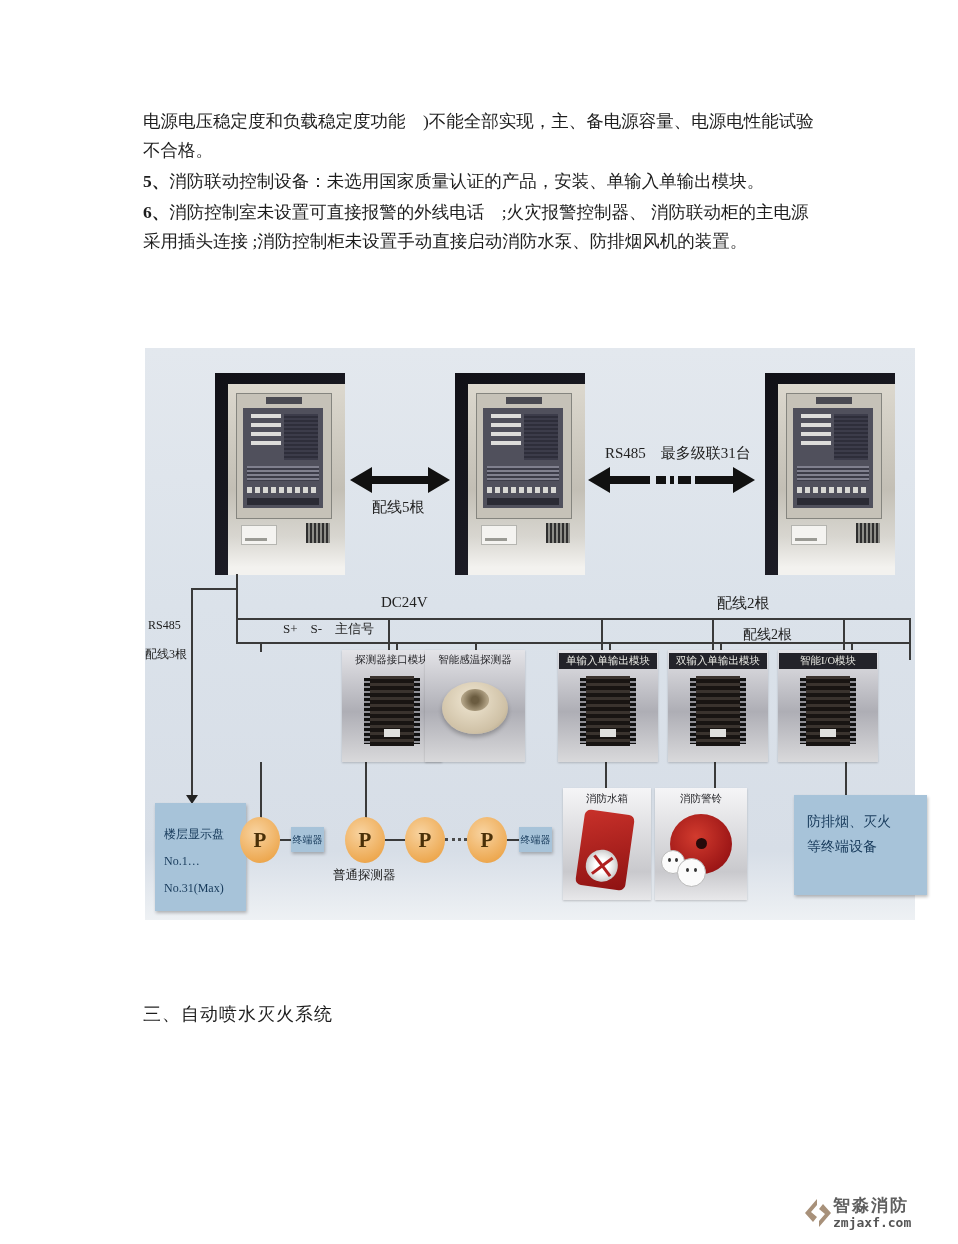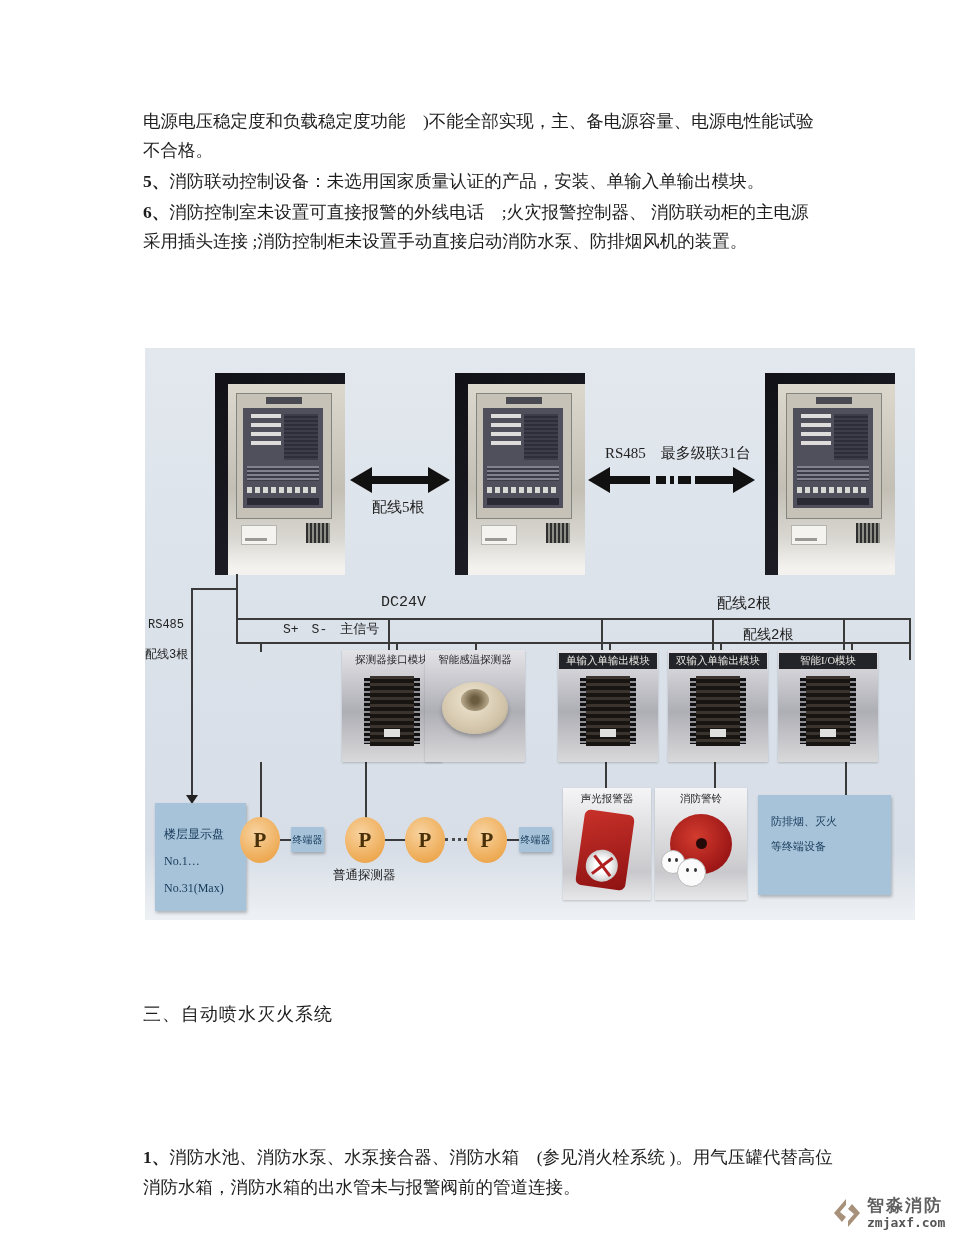--- a/index.html
+++ b/index.html
@@ -11,21 +11,21 @@
   .pnum{font-weight:bold;}
   .section-heading{position:absolute;left:143px;top:1002px;font-size:18px;letter-spacing:1px;}
   .bottomblock{position:absolute;left:143px;top:1142px;width:690px;font-size:17.5px;line-height:30px;}
   
   .diagram{position:absolute;left:145px;top:348px;width:770px;height:572px;
            background:linear-gradient(180deg,#e3e8ee 0%,#dbe2ea 45%,#d7dee7 88%,#eef1f4 100%);}
   .wire{position:absolute;background:#3a3a3a;}
   .wire.h{height:2px;}
   .wire.v{width:2px;}
   .arrdown{position:absolute;width:0;height:0;border-left:6px solid transparent;border-right:6px solid transparent;border-top:9px solid #222;}
-  .dlabel-sm{position:absolute;font-size:13px;color:#222;white-space:nowrap;font-family:Liberation Mono, monospace;}
+  .dlabel-sm{position:absolute;font-size:13px;color:#222;white-space:nowrap;}
   
   .panel{position:absolute;width:130px;height:202px;}
   .frame{position:absolute;inset:0;background:linear-gradient(135deg,#101016,#23232d);}
   .pbody{position:absolute;left:13px;top:11px;right:0;bottom:0;
          background:linear-gradient(180deg,#dcd8ce,#c3bfb5 55%,#d8d6d0 80%,#f3f2ef 96%);}
   .bezel{position:absolute;left:8px;top:9px;width:94px;height:124px;border:1px solid #85857f;background:#c6c2b8;}
   .ptag{position:absolute;left:29px;top:3px;width:36px;height:7px;background:#4a4a52;}
   .disp{position:absolute;left:6px;top:14px;width:80px;height:100px;background:#50505c;}
   .keys{position:absolute;left:5px;top:6px;width:30px;height:36px;
         background:repeating-linear-gradient(180deg,#dedddb 0 4px,#50505c 4px 9px);
@@ -62,41 +62,41 @@
   .detector{position:absolute;left:50%;top:32px;transform:translateX(-50%);width:66px;height:52px;border-radius:50%;
             background:radial-gradient(ellipse at 45% 35%,#f0e7d3,#cfc1a6 68%,#a59676);box-shadow:0 3px 4px rgba(0,0,0,.25);}
   .vent{position:absolute;left:15px;top:19px;width:36px;height:12px;border-radius:50%;
         background:radial-gradient(#241c12,#453723);}
   .vent.grid{left:19px;top:7px;width:28px;height:22px;
         background:radial-gradient(circle,#6b5c40 20%,#b0a184 70%);}
   
   .bluebox{position:absolute;background:#a7c3d9;color:#16395a;box-shadow:1px 2px 3px rgba(0,0,0,.25);}
   .floorbox{left:10px;top:455px;width:82px;height:90px;font-size:12px;line-height:27px;padding:18px 0 0 9px;}
   .termbox{width:33px;height:25px;font-size:10px;display:flex;align-items:center;justify-content:center;top:479px;text-align:center;}
-  .endbox{left:613px;top:447px;width:120px;height:86px;font-size:11px;line-height:25px;padding:14px 0 0 13px;}
+  .endbox{left:649px;top:447px;width:120px;height:86px;font-size:14px;line-height:25px;padding:14px 0 0 13px;}
   .pnode{position:absolute;top:469px;width:40px;height:46px;border-radius:50%;
          background:radial-gradient(circle at 40% 35%,#f8d3a0,#eda850 75%,#dd9438);
          display:flex;align-items:center;justify-content:center;font-weight:bold;font-size:21px;color:#4a3008;}
   .dots{position:absolute;border-top:3px dotted #4a4a4a;width:22px;}
   .photo{position:absolute;width:88px;height:112px;background:linear-gradient(180deg,#f5f5f7 0%,#cicfd3 75%,#e8e8ea 100%);
          background:linear-gradient(180deg,#f5f5f7 0%,#c9c9cd 75%,#e8e8ea 100%);box-shadow:0 1px 2px rgba(0,0,0,.2);}
   .photolabel{position:absolute;top:4px;left:0;right:0;text-align:center;font-size:10.5px;color:#26262a;white-space:nowrap;}
   .sounder{position:absolute;left:17px;top:24px;width:50px;height:76px;border-radius:6px;transform:rotate(8deg);
            background:linear-gradient(160deg,#c8312a,#8e1212);}
   .strobe{position:absolute;left:8px;top:38px;width:32px;height:32px;border-radius:50%;
           background:radial-gradient(circle,#ffffff 30%,#e2e2e2 55%,#9b9b9b);}
   .strobe:before,.strobe:after{content:"";position:absolute;left:15px;top:3px;width:3px;height:26px;background:#b02020;}
   .strobe:before{transform:rotate(45deg);} .strobe:after{transform:rotate(-45deg);}
   .bell{position:absolute;left:15px;top:26px;width:62px;height:60px;border-radius:50%;
         background:radial-gradient(circle at 42% 38%,#d23b2e,#9c1616 72%,#781010);}
   .bellhole{position:absolute;left:26px;top:24px;width:11px;height:11px;border-radius:50%;background:#260a0a;}
   .ghost{position:absolute;border-radius:50%;background:#fbfbfb;border:1px solid #b9b9b9;}
   .ghost i{position:absolute;width:3px;height:4px;border-radius:50%;background:#333;}
   
-  .watermark{position:absolute;left:832px;top:1197px;display:flex;gap:5px;}
+  .watermark{position:absolute;left:803px;top:1197px;display:flex;}
   .wm-text{display:flex;flex-direction:column;line-height:1.1;}
   .wm-brand{font-size:17px;font-weight:bold;color:#5f5f5f;letter-spacing:2px;font-family:"Liberation Sans",sans-serif;}
   .wm-site{font-size:13px;font-weight:bold;color:#555;font-family:"DejaVu Sans Mono",monospace;}
 </style>
 </head>
 <body>
 
 <div class="page">
 
   <div class="textblock">
@@ -251,21 +251,21 @@
     <div class="pnode" style="left:200px;">P</div>
     <div class="wire h" style="left:240px;top:491px;width:20px;"></div>
     <div class="pnode" style="left:260px;">P</div>
     <div class="dots" style="left:300px;top:490px;"></div>
     <div class="pnode" style="left:322px;">P</div>
     <div class="wire h" style="left:362px;top:491px;width:12px;"></div>
     <div class="bluebox termbox" style="left:374px;">终端器</div>
     <div class="dlabel-sm" style="left:188px;top:519px;font-size:12.5px;">普通探测器</div>
 
     <div class="photo" style="left:418px;top:440px;">
-      <div class="photolabel">声光报警器</div>
+      <div class="photolabel">消防水箱</div>
       <div class="sounder">
           <div class="strobe"></div>
         </div>
     </div>
 
     <div class="photo" style="left:510px;top:440px;width:92px;">
       <div class="photolabel">消防警铃</div>
       <div class="bell">
           <div class="bellhole"></div>
         </div>
@@ -280,23 +280,20 @@
     </div>
 
     <div class="bluebox endbox">
       <div>防排烟、灭火</div>
       <div>等终端设备</div>
     </div>
   </div>
 
   <div class="section-heading">三、自动喷水灭火系统</div>
 
-  <div class="bottomblock">
-    <p class="para"><span class="pnum">1、</span><span>消防水池、消防水泵、水泵接合器、消防水箱　(参见消火栓系统 )。用气压罐代替高位消防水箱，消防水箱的出水管未与报警阀前的管道连接。</span></p>
-  </div>
 
   <div class="watermark">
     <svg width="30" height="32" viewBox="0 0 30 32">
       <path d="M14 2 L2 16 L10 25 L14 20 L8 15 L14 8 Z" fill="#a8917a"></path>
       <path d="M16 30 L28 16 L20 7 L16 12 L22 17 L16 24 Z" fill="#a8917a"></path>
     </svg>
     <div class="wm-text">
       <span class="wm-brand">智淼消防</span>
       <span class="wm-site">zmjaxf.com</span>
     </div>

